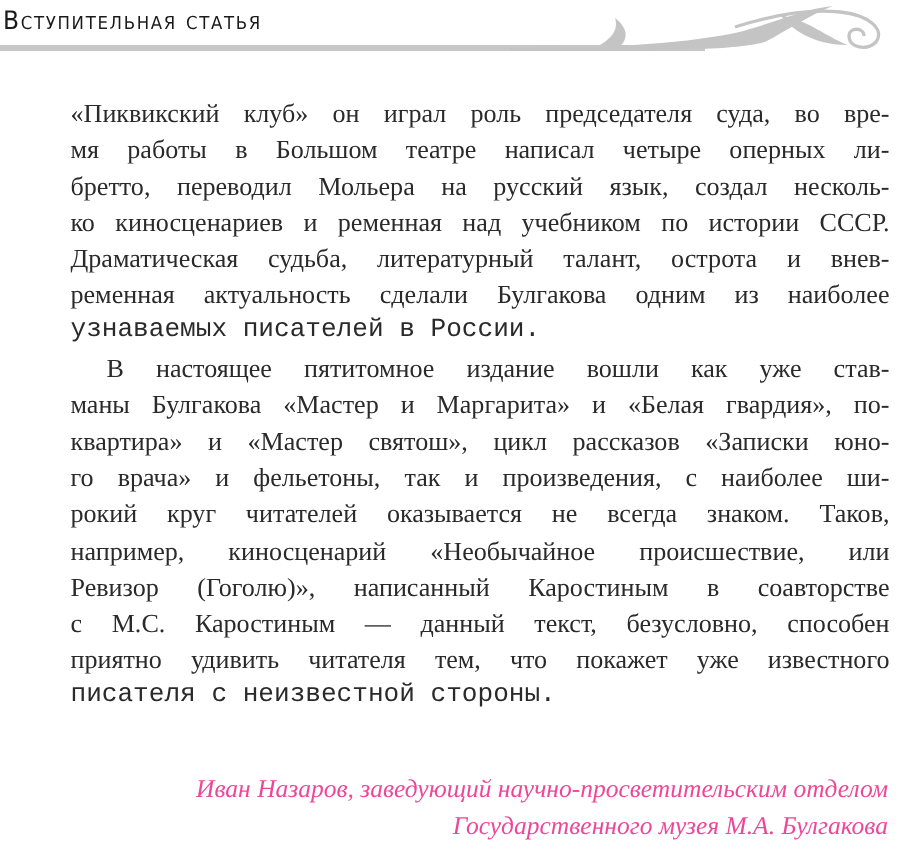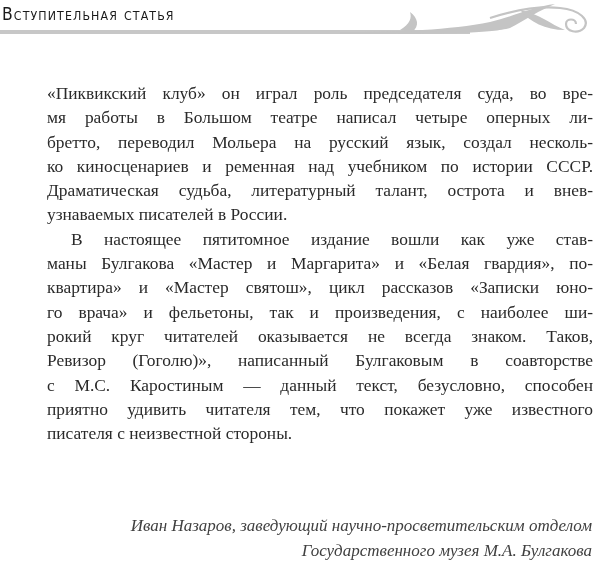--- a/index.html
+++ b/index.html
@@ -10,31 +10,31 @@
     font-family: "DejaVu Sans", sans-serif; font-size: 17px;
     letter-spacing: 1.2px; color: #1a1a1a; font-variant: small-caps;
     font-weight: normal; transform: scaleX(0.92); transform-origin: left top;
   }
   .header-rule {
     position: absolute; left: 0; top: 30px; width: 470px; height: 4px;
     background: #c7c7c7;
   }
   .ornament { position: absolute; left: 340px; top: 0; width: 260px; height: 40px; }
   .body-text {
-    position: absolute; left: 47px; top: 81px; width: 546px;
+    position: absolute; left: 47px; top: 63px; width: 546px;
     font-family: "Liberation Serif", serif; font-size: 17.4px; line-height: 24.3px;
     color: #2a2a2a; text-align: justify;
   }
   .body-text p { margin: 0; }
   .line { display: block; text-align: justify; text-align-last: justify; white-space: nowrap; }
-  .line.last { text-align-last: left; }
+  .line.last { text-align-last: left; font-family: Liberation Mono, monospace; }
   .signature {
     position: absolute; right: 8px; top: 513px; width: 560px;
     font-family: "Liberation Serif", serif; font-style: italic;
-    font-size: 17px; line-height: 25px; color: #404040; text-align: right;
+    font-size: 17px; line-height: 25px; color: #ec4899; text-align: right;
   }
 </style>
 </head>
 <body>
 
 <div class="header">
   <div class="header-title">Вступительная статья</div>
   <div class="header-rule"></div>
   <svg class="ornament" viewBox="0 0 260 40" xmlns="http://www.w3.org/2000/svg">
     <path d="M0,32 C60,32 110,30 150,22 C175,16 195,6 215,4 C200,10 185,20 170,28 C150,33 120,34 0,34 Z" fill="#c4c4c4"></path>
@@ -44,29 +44,31 @@
   </svg>
 </div>
 
 <div class="body-text">
   <p>
     <span class="line">«Пиквикский клуб» он играл роль председателя суда, во вре-</span>
     <span class="line">мя работы в Большом театре написал четыре оперных ли-</span>
     <span class="line">бретто, переводил Мольера на русский язык, создал несколь-</span>
     <span class="line">ко киносценариев и ременная над учебником по истории СССР.</span>
     <span class="line">Драматическая судьба, литературный талант, острота и внев-</span>
+    <span class="line">ременная актуальность сделали Булгакова одним из наиболее</span>
     <span class="line last">узнаваемых писателей в России.</span>
   </p>
   <p>
     <span class="line" style="padding-left:24px">В настоящее пятитомное издание вошли как уже став-</span>
     <span class="line">маны Булгакова «Мастер и Маргарита» и «Белая гвардия», по-</span>
     <span class="line">квартира» и «Мастер святош», цикл рассказов «Записки юно-</span>
     <span class="line">го врача» и фельетоны, так и произведения, с наиболее ши-</span>
     <span class="line">рокий круг читателей оказывается не всегда знаком. Таков,</span>
-    <span class="line">Ревизор (Гоголю)», написанный Булгаковым в соавторстве</span>
+    <span class="line">например, киносценарий «Необычайное происшествие, или</span>
+    <span class="line">Ревизор (Гоголю)», написанный Каростиным в соавторстве</span>
     <span class="line">с М.С. Каростиным — данный текст, безусловно, способен</span>
     <span class="line">приятно удивить читателя тем, что покажет уже известного</span>
     <span class="line last">писателя с неизвестной стороны.</span>
   </p>
 </div>
 
 <div class="signature">
   <div>Иван Назаров, заведующий научно-просветительским отделом</div>
   <div>Государственного музея М.А. Булгакова</div>
 </div>

